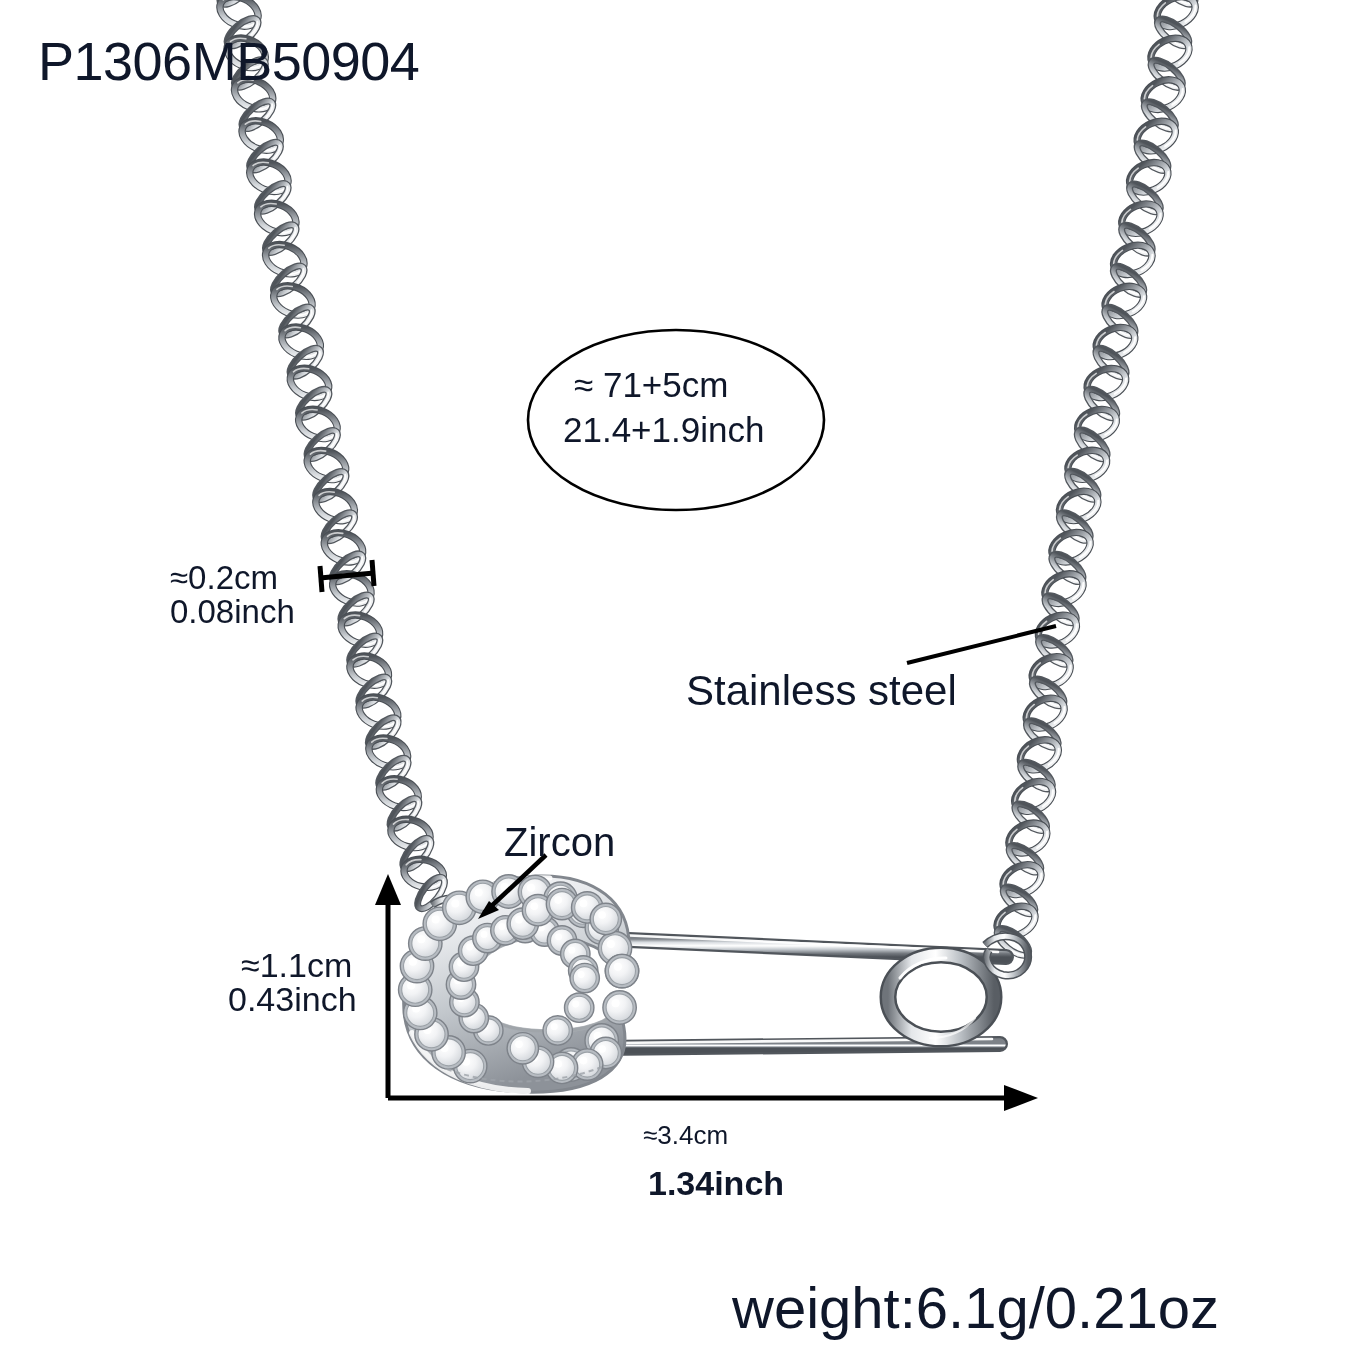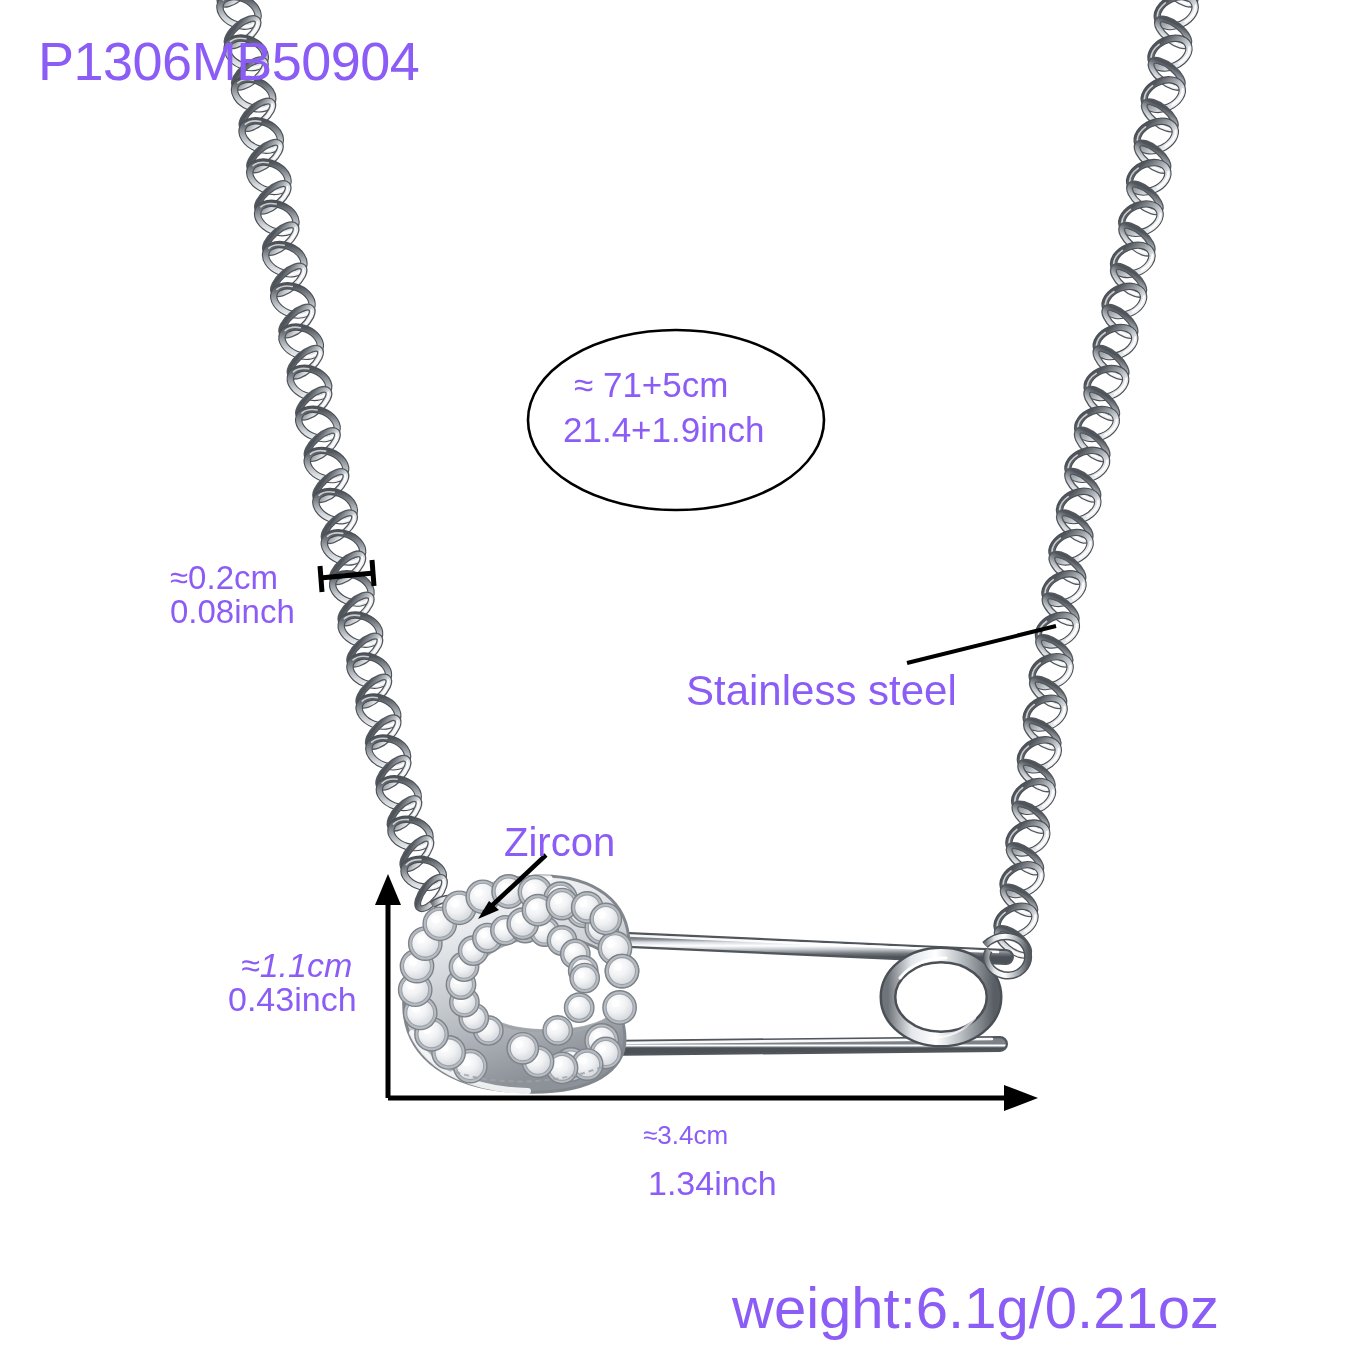--- a/index.html
+++ b/index.html
@@ -19,21 +19,21 @@
   }
   #artwork {
     position: absolute;
     inset: 0;
     width: 1350px;
     height: 1350px;
   }
   .txt {
     position: absolute;
     white-space: pre;
-    color: #8b5cf6;
+    color: #0f172a;
     line-height: 1.06;
     font-family: "Liberation Sans", "DejaVu Sans", sans-serif;
   }
   #sku {
     left: 38px;
     top: 33px;
     font-size: 54px;
     letter-spacing: -0.5px;
   }
   #oval-line1 {
@@ -64,36 +64,36 @@
   #zircon-label {
     left: 504px;
     top: 792px;
     font-size: 40px;
     margin-top: 29px;
   }
   #height-l1 {
     left: 241px;
     top: 947px;
     font-size: 34px;
-    font-style: italic;
   }
   #height-l2 {
     left: 228px;
     top: 981px;
     font-size: 34px;
   }
   #width-l1 {
     left: 643px;
     top: 1122px;
     font-size: 26px;
   }
   #width-l2 {
     left: 648px;
     top: 1165px;
     font-size: 34px;
+    font-weight: bold;
   }
   #weight-label {
     left: 732px;
     top: 1277px;
     font-size: 58px;
   }
 </style>
 </head>
 <body>
 

